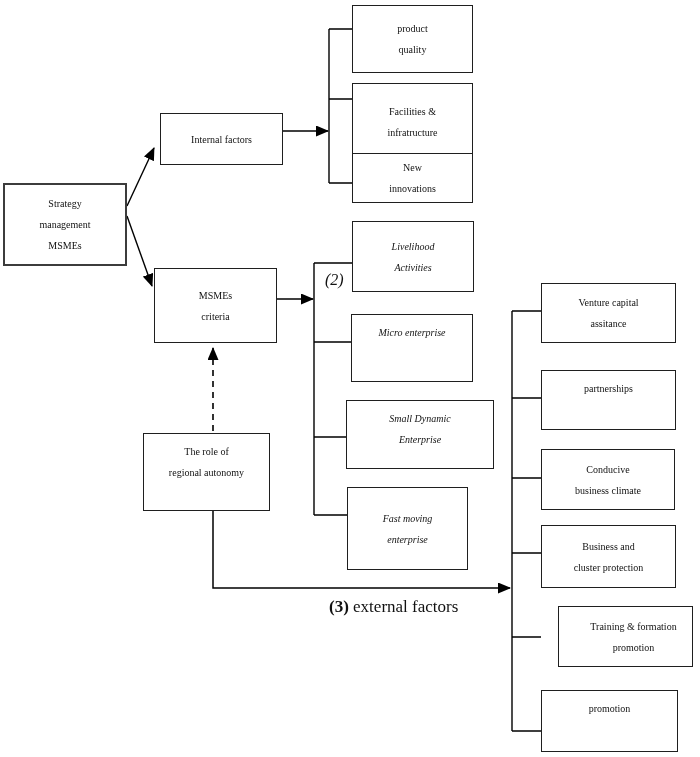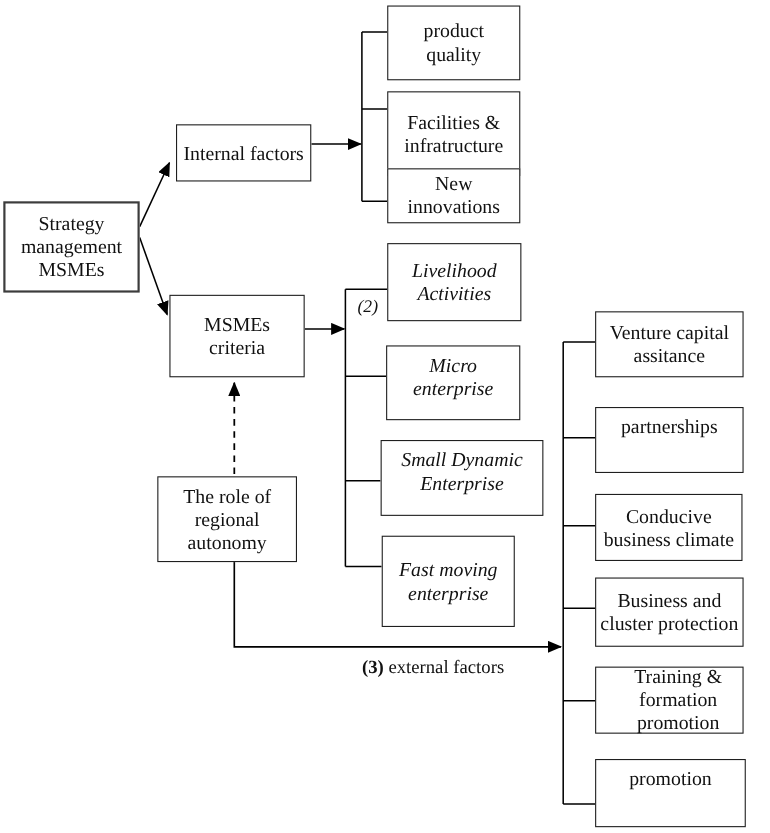--- a/index.html
+++ b/index.html
@@ -21,21 +21,21 @@
   .node {
     position: absolute;
     box-sizing: border-box;
     border: 1.4px solid #1f1f1f;
     background: #ffffff;
     display: flex;
     flex-direction: column;
     align-items: center;
     justify-content: center;
     text-align: center;
-    font-size: 18px;
+    font-size: 10px;
     line-height: 21px;
     z-index: 1;
   }
   .node.thick { border-width: 2px; border-color: #3c3c3c; }
   .node.v-top { justify-content: flex-start; padding-top: 7px; }
   .node.italic { font-style: italic; }
   .float-label {
     position: absolute;
     z-index: 1;
     white-space: nowrap;
@@ -142,21 +142,21 @@
   <div class="node" style="left:541px; top:449px; width:134px; height:61px;">
     <span>Conducive</span>
     <span>business climate</span>
   </div>
 
   <div class="node" style="left:541px; top:525px; width:135px; height:63px;">
     <span>Business and</span>
     <span>cluster protection</span>
   </div>
 
-  <div class="node" style="left:541px; top:606px; width:135px; height:61px;padding-left:16px;">
+  <div class="node" style="left:558px; top:606px; width:135px; height:61px;padding-left:16px;">
     <span>Training &amp; formation</span>
     <span>promotion</span>
   </div>
 
   <div class="node v-top" style="left:541px; top:690px; width:137px; height:62px;">
     <span>promotion</span>
   </div>
 
   <div class="float-label lbl2" style="left:325px; top:271px;">(2)</div>
 

